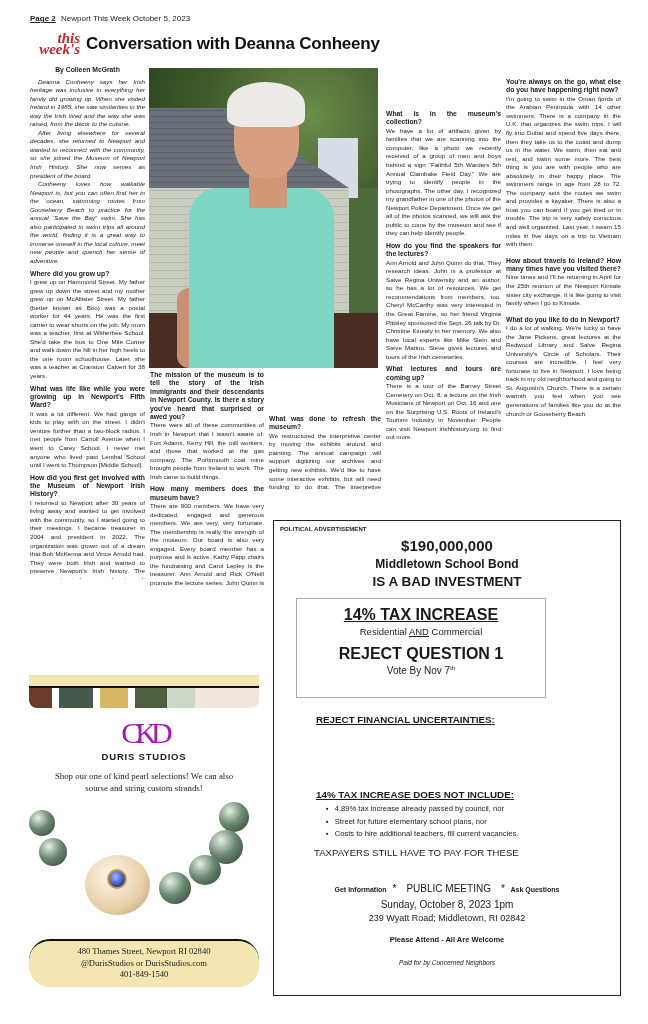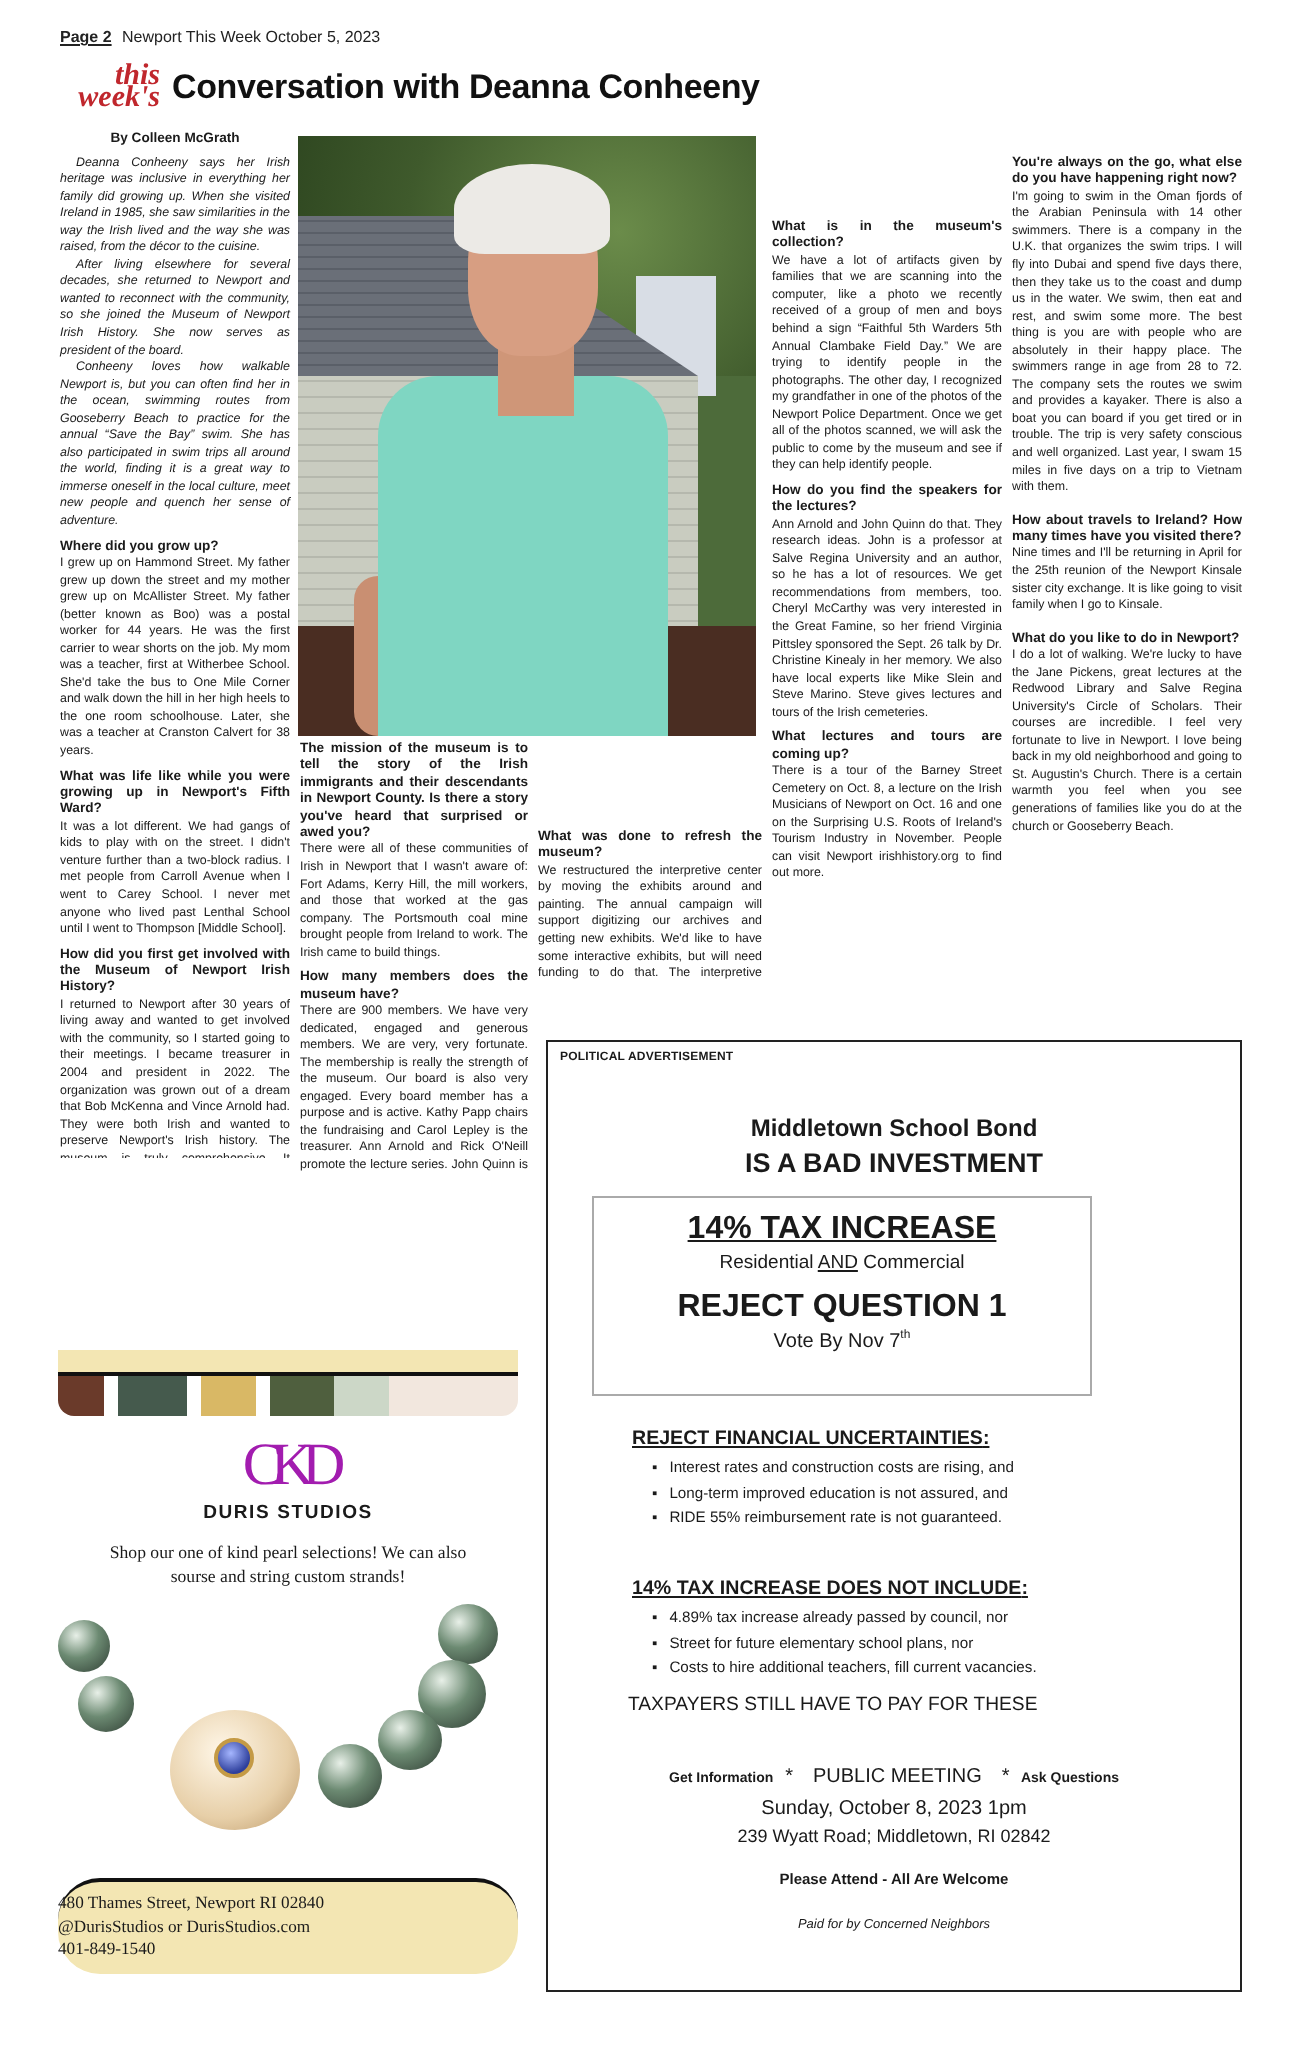--- a/index.html
+++ b/index.html
@@ -30,21 +30,21 @@
   .ad-duris { position: absolute; left: 29px; top: 675px; width: 230px; height: 312px; background: #fff; }
   .ad-duris .topbar { height: 13px; background: #f3e6b3; border-bottom: 2px solid #111; }
   .ad-duris .pearls-top { height: 20px; background: linear-gradient(90deg,#6a3a2a 0 10%,#fff 10% 13%,#455a4d 13% 28%,#fff 28% 31%,#d9b865 31% 43%,#fff 43% 46%,#4f5f3e 46% 60%,#ccd7c7 60% 72%,#f2e7de 72% 100%); border-radius: 0 0 8px 8px; }
   .logo { text-align: center; margin-top: 10px; font-family: "Liberation Serif", serif; font-size: 30px; letter-spacing: -6px; line-height: 30px; color: #a21caf; }
   .duris-name { text-align: center; font-weight: bold; font-size: 9.5px; letter-spacing: 0.8px; margin-top: 3px; }
   .duris-tag { text-align: center; font-family: "Liberation Serif", serif; font-size: 8.8px; line-height: 11.5px; margin: 9px 14px 0; }
   .necklace { position: relative; height: 120px; margin-top: 6px; }
   .bead { position: absolute; border-radius: 50%; background: radial-gradient(circle at 35% 30%, #e8f0e8 0, #6c8a72 45%, #2f3d33 100%); }
   .clasp { position: absolute; left: 56px; top: 55px; width: 65px; height: 60px; border-radius: 50%; background: radial-gradient(circle at 40% 35%, #fff7e8 0, #e7cfa8 60%, #b99565 100%); }
   .clasp .stone { position: absolute; left: 22px; top: 14px; width: 20px; height: 20px; border-radius: 50%; background: radial-gradient(circle at 40% 35%, #a5b6ff 0, #2e3f9c 70%); border: 2px solid #c49a45; }
-  .ad-duris .bottombar { position: absolute; left: 0; bottom: 0; width: 100%; height: 48px; background: #f3e6b3; border-top: 2px solid #111; font-family: "Liberation Serif", serif; font-size: 8.6px; line-height: 11.5px; padding-top: 5px; border-radius: 21px; }
+  .ad-duris .bottombar { position: absolute; left: 0; bottom: 0; width: 100%; height: 48px; background: #f3e6b3; border-top: 2px solid #111; text-align: center; font-family: "Liberation Serif", serif; font-size: 8.6px; line-height: 11.5px; padding-top: 5px; border-radius: 21px; }
   .pol-ad { position: absolute; left: 273px; top: 520px; width: 348px; height: 476px; border: 1.5px solid #222; }
   .pol-label { position: absolute; left: 6px; top: 5px; font-size: 6px; font-weight: bold; letter-spacing: 0.1px; }
   .pol-center { position: absolute; left: 0; width: 100%; text-align: center; font-family: "Liberation Sans", sans-serif; }
   .amt { top: 16px; font-size: 15px; font-weight: bold; }
   .bond { top: 36px; font-size: 12px; font-weight: bold; }
   .bad { top: 53px; font-size: 13.5px; font-weight: bold; }
   .inner-box { position: absolute; left: 22px; top: 77px; width: 250px; height: 100px; border: 1px solid #aaa; text-align: center; }
   .tax { font-size: 16px; font-weight: bold; text-decoration: underline; margin-top: 7px; }
   .res { font-size: 9.5px; margin-top: 2px; }
   .res u { text-decoration: underline; }
@@ -154,34 +154,30 @@
   </div>
   <div class="bottombar">
     <div>480 Thames Street, Newport RI 02840</div>
     <div>@DurisStudios or DurisStudios.com</div>
     <div>401-849-1540</div>
   </div>
 </div>
 
 <div class="pol-ad">
   <div class="pol-label">POLITICAL ADVERTISEMENT</div>
+  <div class="pol-center amt">$190,000,000</div>
   <div class="pol-center bond">Middletown School Bond</div>
   <div class="pol-center bad">IS A BAD INVESTMENT</div>
   <div class="inner-box">
     <div class="tax">14% TAX INCREASE</div>
     <div class="res"><span>Residential </span><u>AND</u><span> Commercial</span></div>
     <div class="reject">REJECT QUESTION 1</div>
     <div class="vote"><span>Vote By Nov 7</span><sup>th</sup></div>
   </div>
   <div class="sect" style="top:193px;"><span>REJECT FINANCIAL UNCERTAINTIES</span><span class="sect-colon">:</span></div>
-  <ul class="bullets" style="top:207px;">
-    <li>Interest rates and construction costs are rising, and</li>
-    <li>Long-term improved education is not assured, and</li>
-    <li>RIDE 55% reimbursement rate is not guaranteed.</li>
-  </ul>
   <div class="sect" style="top:268px;"><span>14% TAX INCREASE DOES NOT INCLUDE</span><span class="sect-colon">:</span></div>
   <ul class="bullets" style="top:282px;">
     <li>4.89% tax increase already passed by council, nor</li>
     <li>Street for future elementary school plans, nor</li>
     <li>Costs to hire additional teachers, fill current vacancies.</li>
   </ul>
   <div style="position:absolute;left:40px;top:326px;font-size:9.6px;">TAXPAYERS STILL HAVE TO PAY FOR THESE</div>
   <div class="pol-bottom-line pm">
     <span>Get Information</span>
     <span class="big">*</span>

